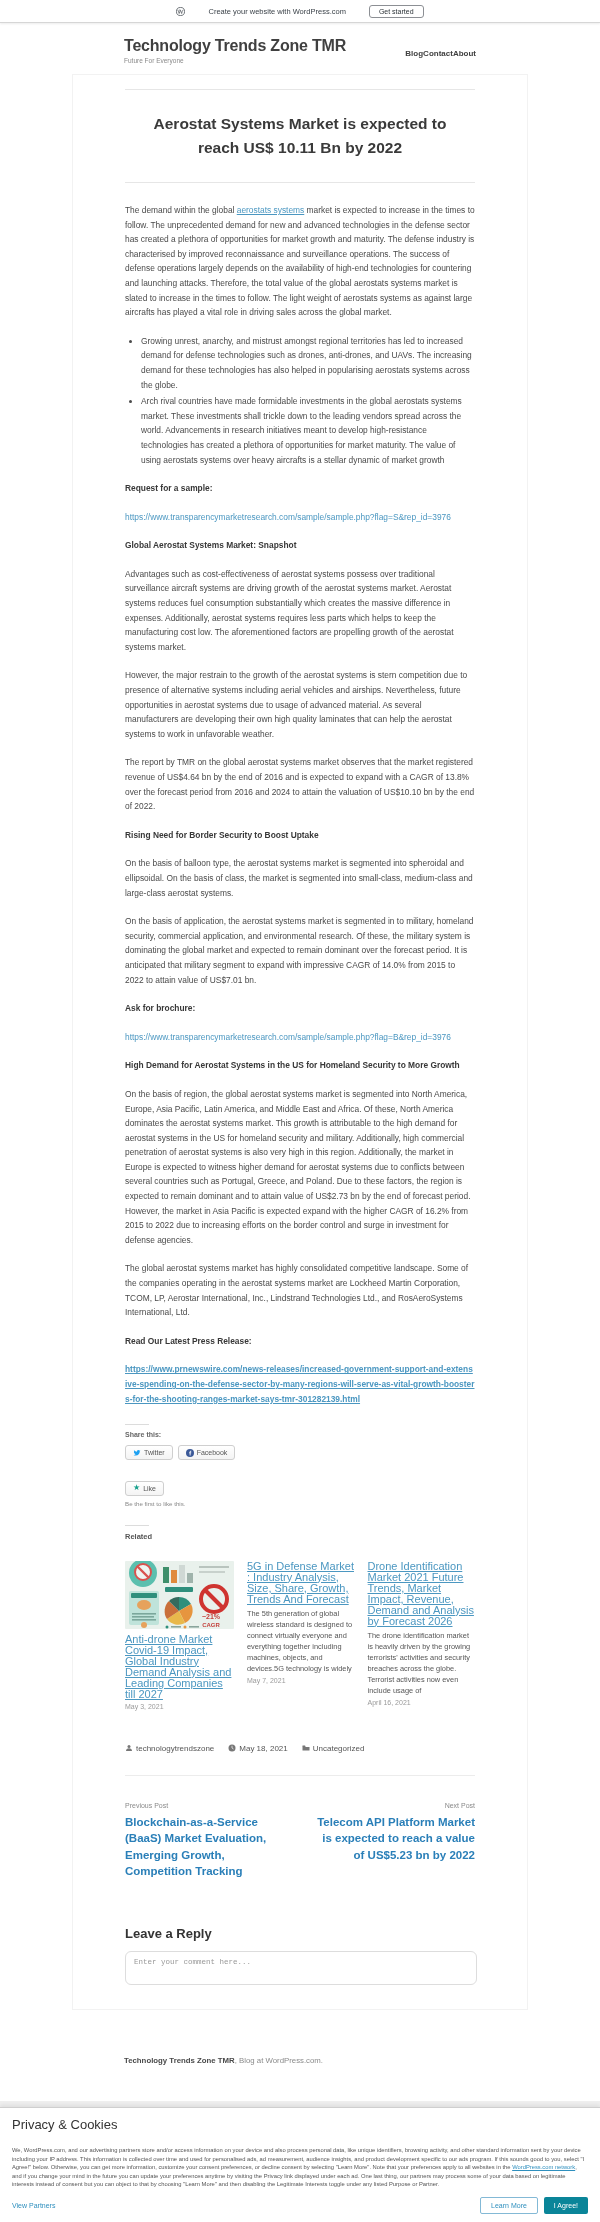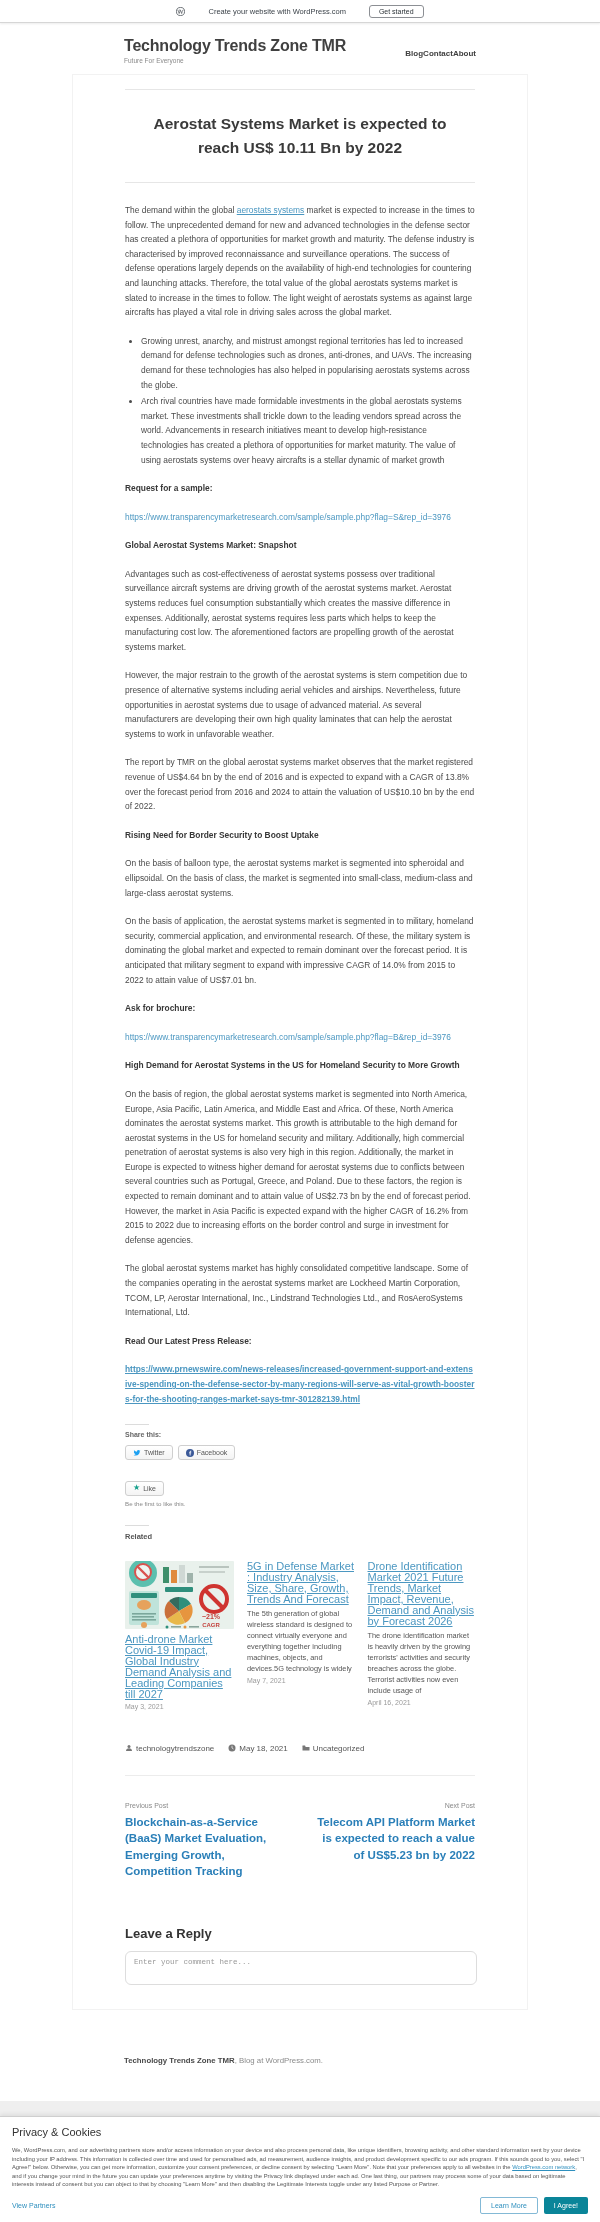--- a/index.html
+++ b/index.html
@@ -113,21 +113,21 @@
   
   .site-footer { width:352px; margin:46px auto 0 auto; font-size:7.8px; color:#8a8a8a; }
   .site-footer .site-name { font-weight:bold; color:#4a4a4a; }
 
   
   .privacy {
     flex:0 0 auto; background:#fff; border-top:1px solid #cfcfcf;
     box-shadow:0 -2px 4px rgba(0,0,0,.07);
     padding:9px 12px 8px 12px;
   }
-  .privacy h3 { font-size:11px; color:#333; font-weight:normal; margin-bottom:8px; }
+  .privacy h3 { font-size:13px; color:#333; font-weight:normal; margin-bottom:14px; }
   .privacy .ptext { font-size:5.8px; line-height:8.6px; color:#555; margin-bottom:8px; }
   .privacy .ptext a { color:#2e8fbe; text-decoration:underline; cursor:pointer; }
   .privacy-actions { display:flex; align-items:center; }
   .view-partners { font-size:7px; color:#2e8fbe; cursor:pointer; }
   .privacy-actions .right { margin-left:auto; display:flex; gap:6px; }
   .learn-more-btn {
     border:1px solid #83b9d6; border-radius:2px; background:#fff;
     color:#2e8fbe; font-size:7px; padding:4px 10px; cursor:pointer; font-family:inherit;
   }
   .agree-btn {

